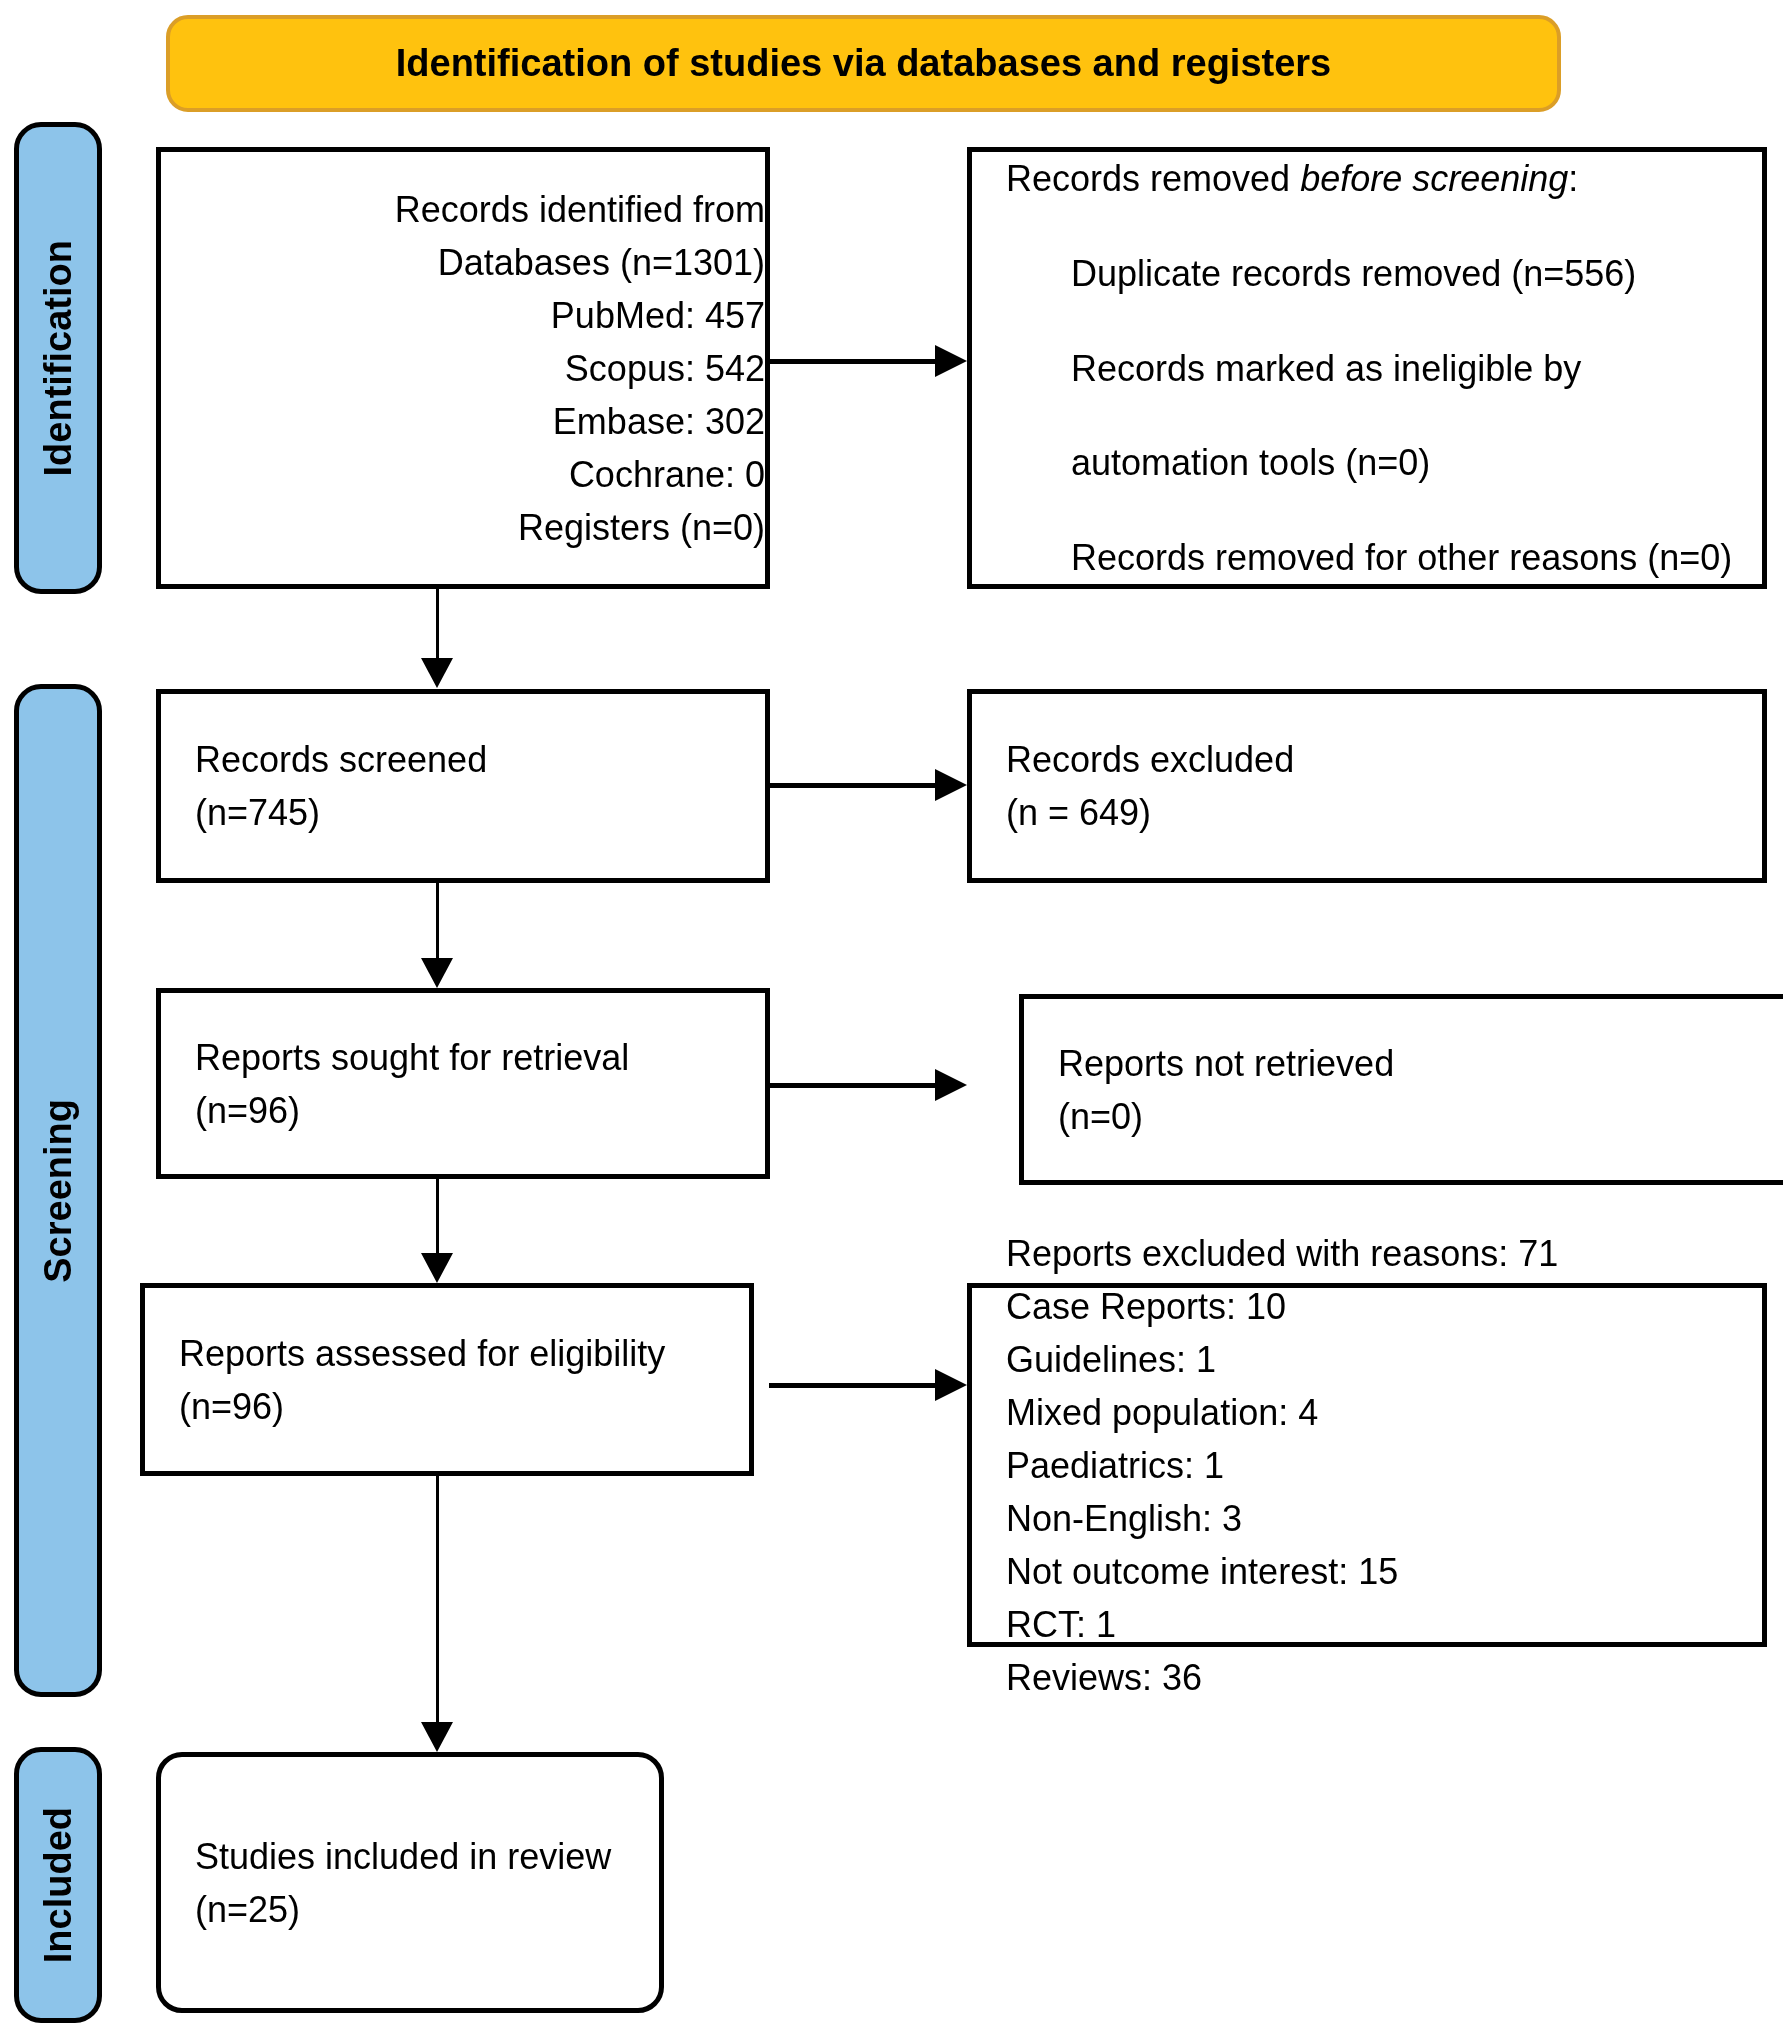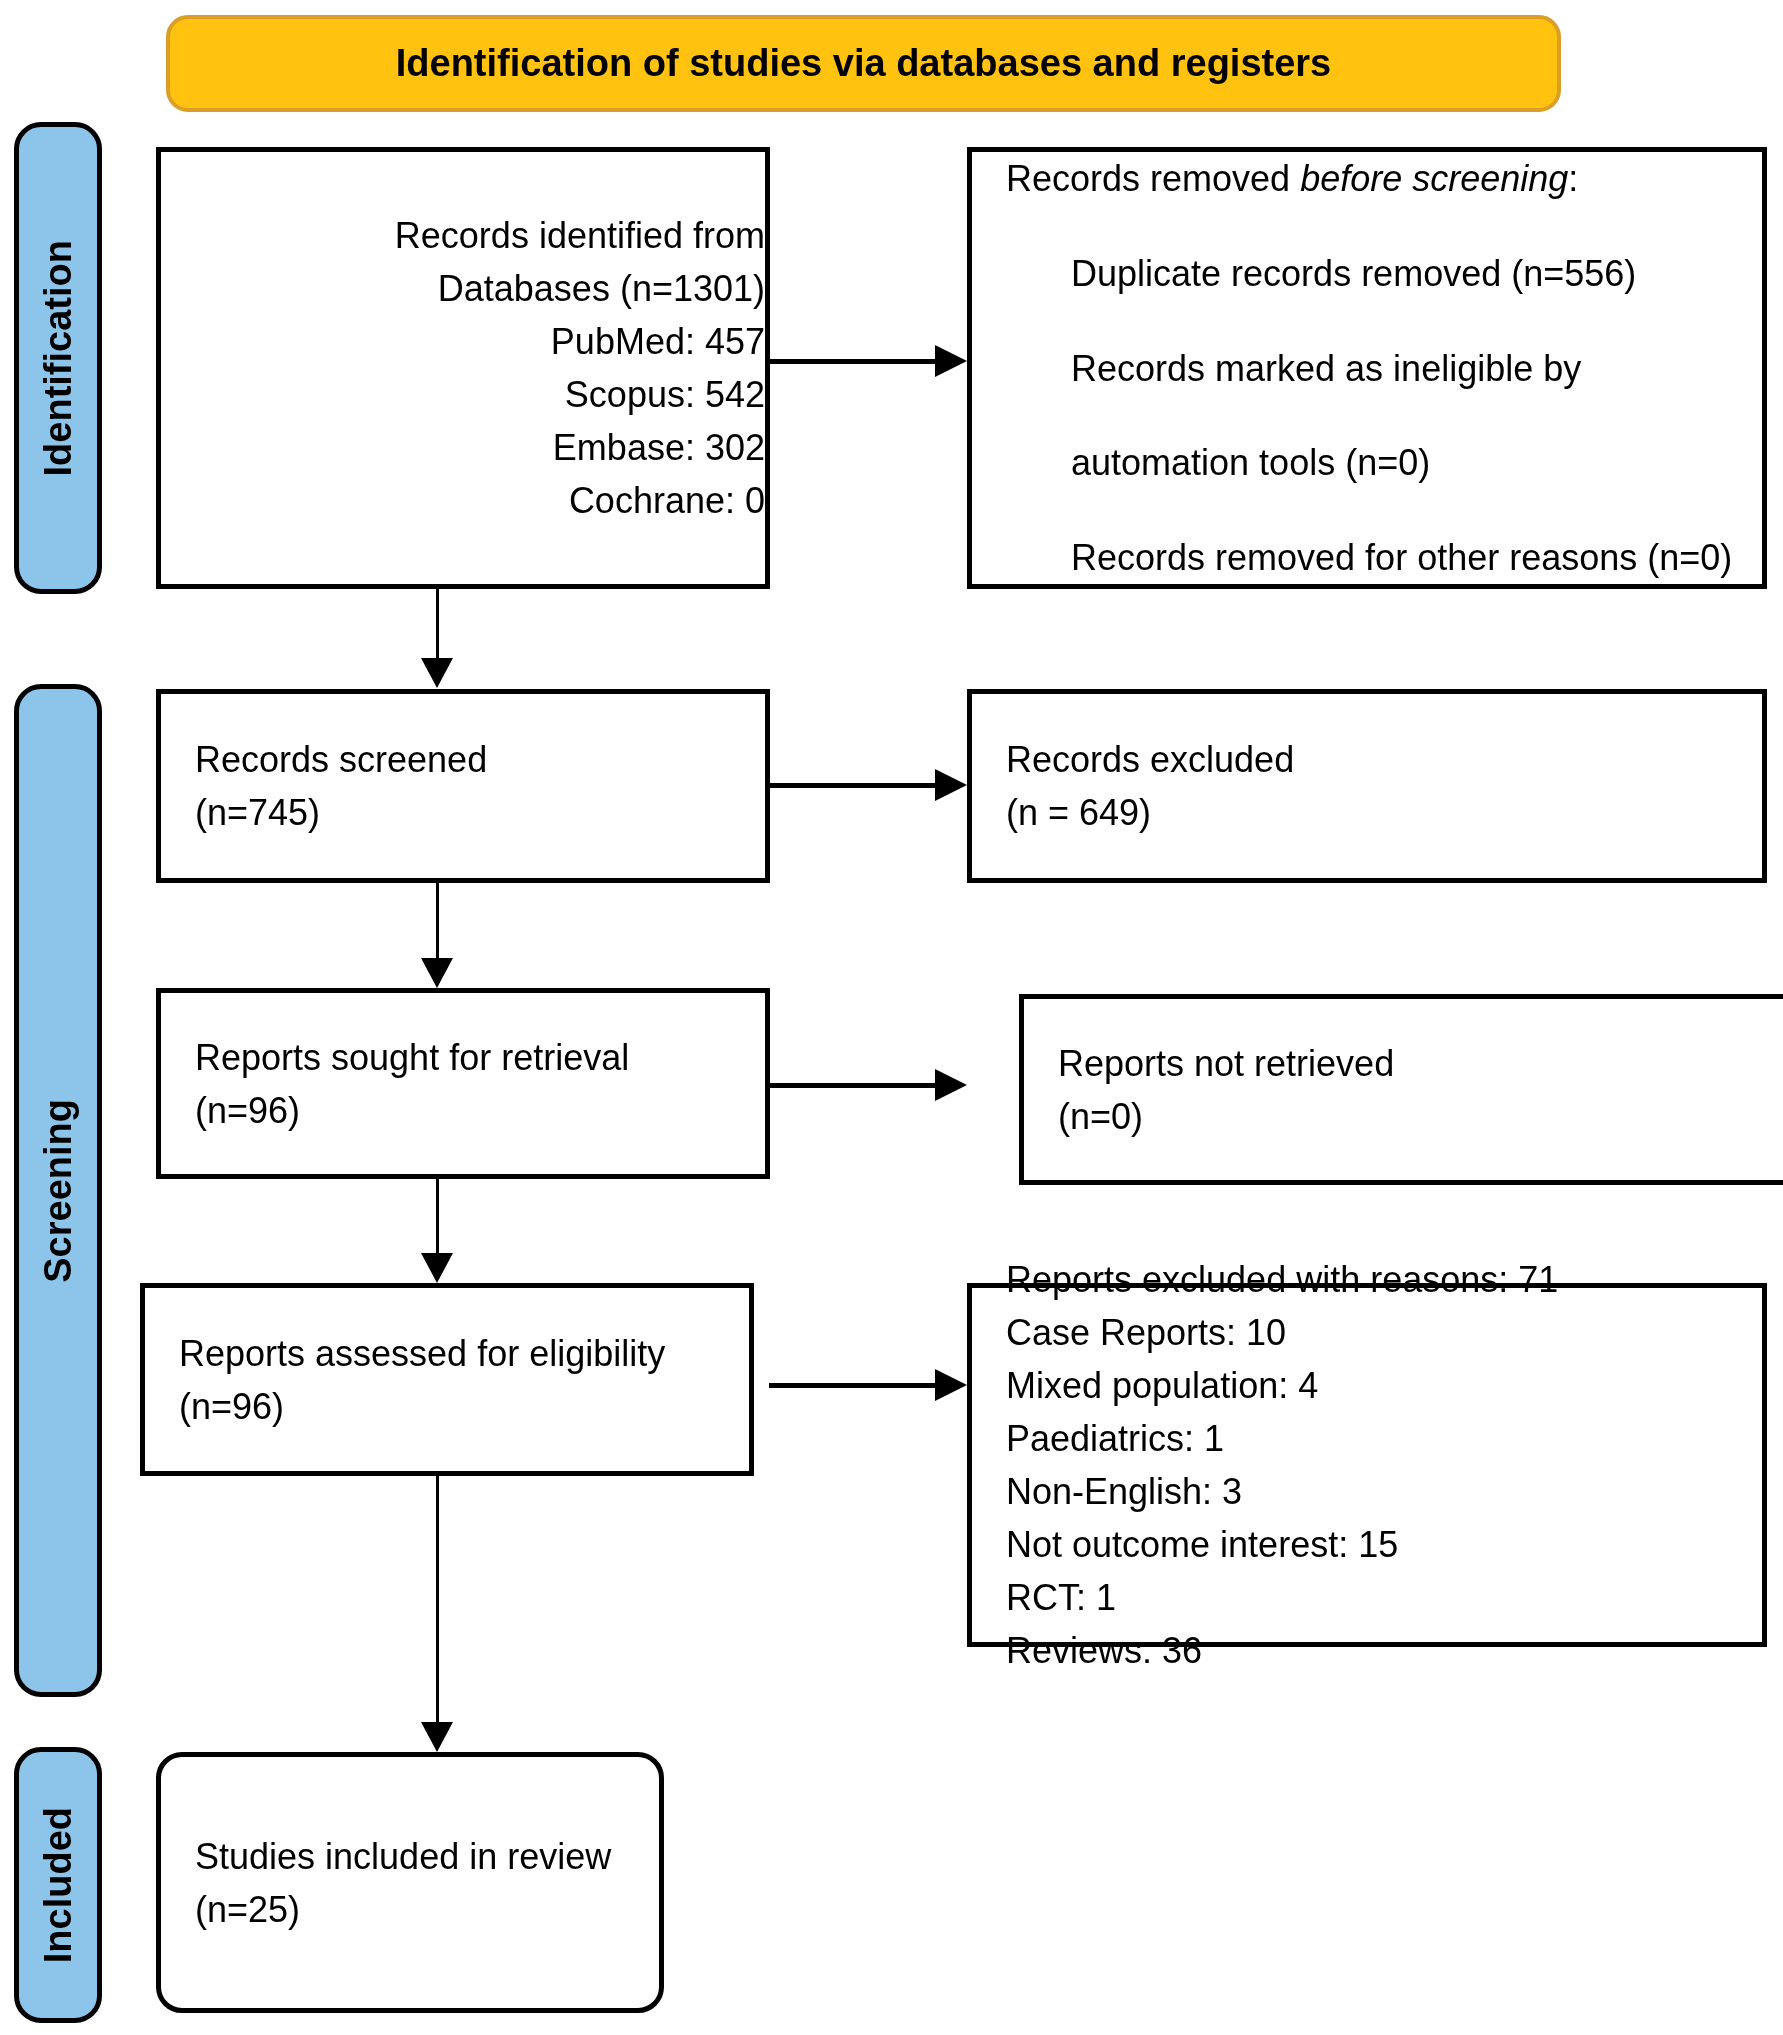--- a/index.html
+++ b/index.html
@@ -121,20 +121,21 @@
     <span class="stage-label">Included</span>
   </div>
 
   <div class="box box-identified">
     <div class="line">Records identified from</div>
     <div class="line">Databases (n=1301)</div>
     <div class="line ind-db">PubMed: 457</div>
     <div class="line ind-db">Scopus: 542</div>
     <div class="line ind-db">Embase: 302</div>
     <div class="line ind-db">Cochrane: 0</div>
+    <div class="line ind-reg">Registers (n=0)</div>
   </div>
 
   <div class="box box-removed">
     <div class="line"><span>Records removed </span><i>before screening</i><span>:</span></div>
     <div class="line ind-sub">Duplicate records removed (n=556)</div>
     <div class="line ind-sub">Records marked as ineligible by</div>
     <div class="line ind-sub">automation tools (n=0)</div>
     <div class="line ind-sub">Records removed for other reasons (n=0)</div>
   </div>
 
@@ -159,20 +160,21 @@
   </div>
 
   <div class="box box-assessed">
     <div class="line">Reports assessed for eligibility</div>
     <div class="line">(n=96)</div>
   </div>
 
   <div class="box box-reasons">
     <div class="line">Reports excluded with reasons: 71</div>
     <div class="line ind-reason">Case Reports: 10</div>
+    <div class="line ind-reason">Guidelines: 1</div>
     <div class="line ind-reason">Mixed population: 4</div>
     <div class="line ind-reason">Paediatrics: 1</div>
     <div class="line ind-reason">Non-English: 3</div>
     <div class="line ind-reason">Not outcome interest: 15</div>
     <div class="line ind-reason">RCT: 1</div>
     <div class="line ind-reason">Reviews: 36</div>
   </div>
 
   <div class="box box-included">
     <div class="line">Studies included in review</div>

